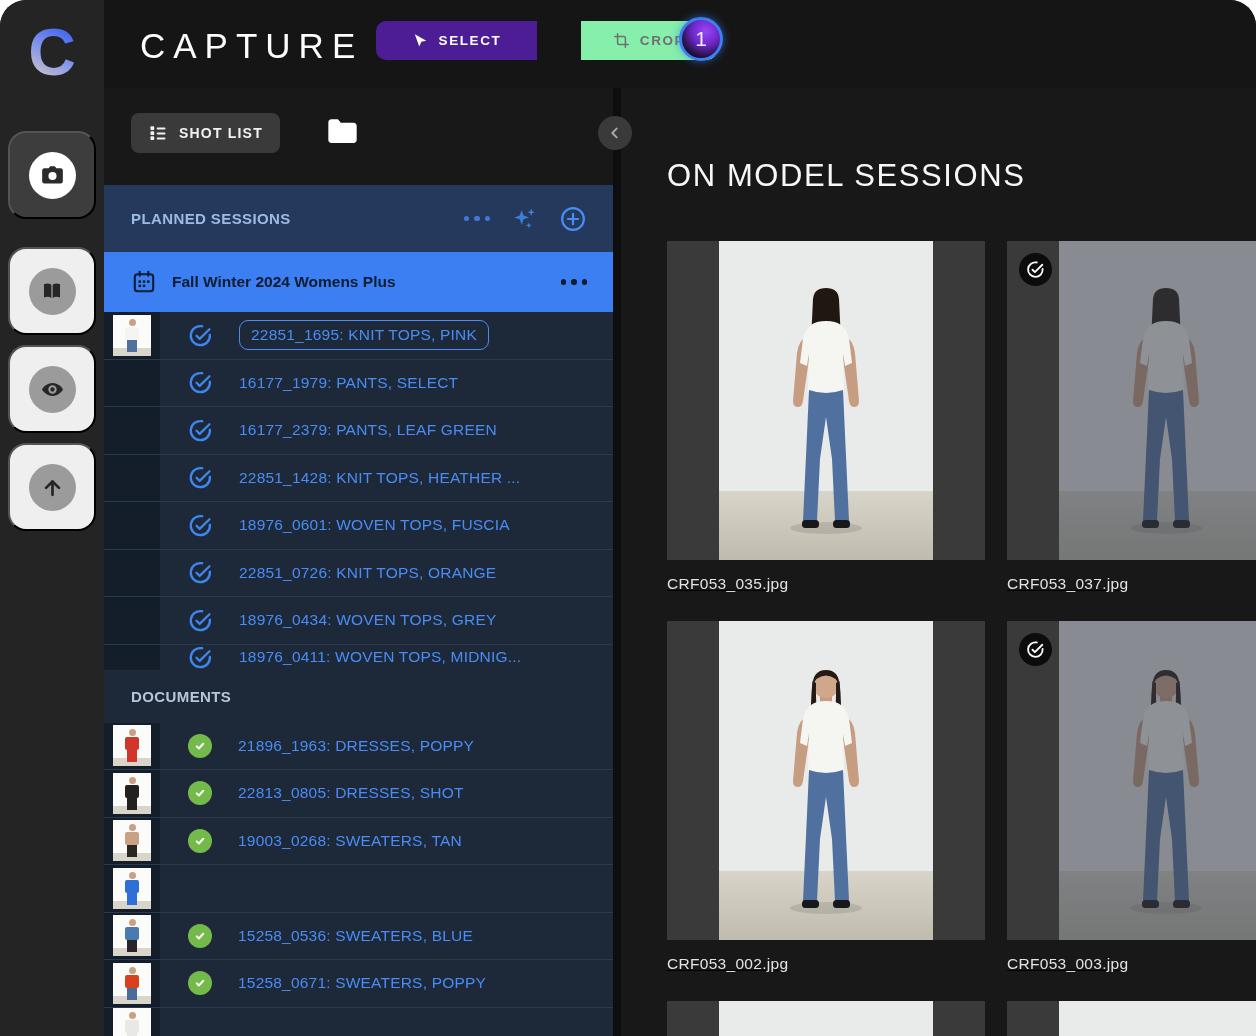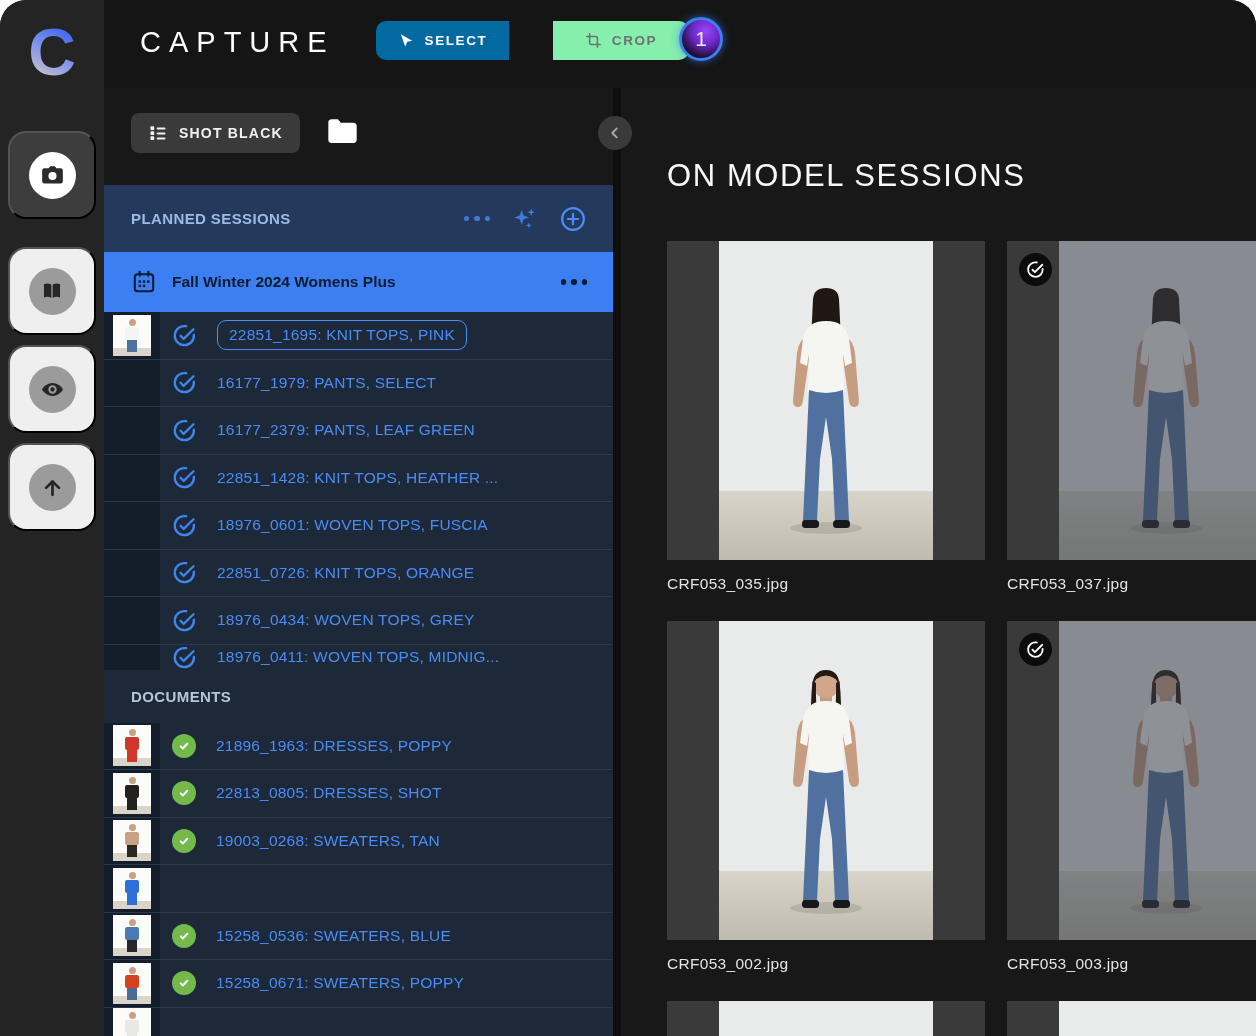--- a/index.html
+++ b/index.html
@@ -14,25 +14,25 @@
         font-size:66px;font-weight:800;line-height:1;
         background:linear-gradient(210deg,#3d4ef2 8%,#4a6cf0 32%,#8a9bea 54%,#d9c7c0 76%,#cfe0ef 94%);
         -webkit-background-clip:text;background-clip:text;color:transparent;}
   .rail-btn{position:absolute;left:8px;width:88px;height:88px;border-radius:18px;display:flex;align-items:center;justify-content:center;}
   .rail-btn.active{background:#3d3d3d;}
   .disc{width:47px;height:47px;border-radius:50%;background:#9b9b9b;display:flex;align-items:center;justify-content:center;}
   .disc.white{background:#ffffff;}
 
   
   .topbar{position:absolute;left:104px;top:0;right:0;height:88px;background:#151515;}
-  .app-title{position:absolute;left:36px;top:26px;font-size:29px;font-weight:400;letter-spacing:8px;color:#fdfdfd;}
+  .app-title{position:absolute;left:36px;top:26px;font-size:35px;font-weight:400;letter-spacing:8px;color:#fdfdfd;}
   .btn-group{position:absolute;left:272px;top:21px;height:39px;display:flex;border-radius:10px;overflow:hidden;}
   .btn-group button{border:none;height:39px;display:flex;align-items:center;gap:10px;justify-content:center;
        font-family:"Liberation Sans",sans-serif;font-size:13.5px;font-weight:700;letter-spacing:1.6px;cursor:pointer;}
-  .btn-select{width:133px;background:#0369a1;color:#ffffff;}
+  .btn-select{width:161px;background:#4c1d95;color:#ffffff;}
   .btn-crop{width:136px;background:#86efac;color:#707070;margin-left:44px;}
   .badge-one{position:absolute;left:575px;top:17px;width:44px;height:44px;border-radius:50%;
        background:radial-gradient(circle at 62% 30%,#9b45f5 0%,#6d28c9 38%,#21103a 72%,#05030a 100%);
        border:3px solid #3b7ff2;box-shadow:0 0 9px rgba(59,127,242,.65);
        display:flex;align-items:center;justify-content:center;color:#ece8f4;font-size:21px;font-weight:300;}
 
   
   .leftpanel{position:absolute;left:104px;top:88px;width:509px;bottom:0;background:#181818;}
   .shotlist-btn{position:absolute;left:27px;top:25px;height:40px;padding:0 17px;background:#3a3a3a;border:none;border-radius:8px;
        display:flex;align-items:center;gap:11px;color:#f2f2f2;font-family:"Liberation Sans",sans-serif;
@@ -53,36 +53,36 @@
   .session-row .dots i{background:#0e1c31;}
 
   .shot-item{flex:0 0 47.5px;display:flex;align-items:stretch;background:var(--row,#1d2939);border-bottom:1px solid #2a3950;cursor:pointer;}
   .shot-item:last-child{flex:1 0 auto;border-bottom:none;}
   .thumb-col{flex:0 0 56px;background:#141e2b;display:flex;align-items:center;justify-content:center;}
   .thumb{width:38px;height:41px;background:#fbfbf9;position:relative;overflow:hidden;}
   .thumb .t-floor{position:absolute;left:0;right:0;bottom:0;height:8px;background:#d9d5ca;}
   .thumb .t-head{position:absolute;left:15.5px;top:4px;width:7px;height:7px;border-radius:50%;background:#c9a084;}
   .thumb .t-top{position:absolute;left:12px;top:12px;width:14px;height:13px;border-radius:2px;}
   .thumb .t-bot{position:absolute;left:14px;top:25px;width:10px;height:12px;}
-  .item-body{flex:1;display:flex;align-items:center;gap:20px;padding-left:12px;}
+  .item-body{flex:1;display:flex;align-items:center;gap:26px;padding-left:28px;}
   .item-label{color:var(--item-blue,#4a8cf5);font-size:15.5px;font-weight:500;letter-spacing:.2px;white-space:nowrap;}
   .shot-item.selected .item-label{border:1.5px solid var(--item-blue,#4a8cf5);border-radius:9px;padding:5px 11px;}
   .completed-header{flex:0 0 53px;background:var(--row,#1d2939);display:flex;align-items:center;padding-left:27px;
        color:#b7c6da;font-size:15px;font-weight:700;letter-spacing:.4px;}
   .green-disc{width:24px;height:24px;border-radius:50%;background:var(--green,#74ba4b);display:flex;align-items:center;justify-content:center;flex:0 0 24px;}
 
   
   .divider{position:absolute;left:613px;top:88px;width:8px;bottom:0;background:#0e0e0e;}
 
   
   .content{position:absolute;left:621px;top:88px;right:0;bottom:0;background:#181818;overflow:hidden;}
   .breadcrumb{position:absolute;left:46px;top:46px;color:#9c9c9c;font-size:16px;letter-spacing:1.3px;}
   .page-title{position:absolute;left:46px;top:70px;color:#f7f7f7;font-size:31px;font-weight:400;letter-spacing:1.6px;}
   .grid{position:absolute;left:46px;top:153px;display:grid;grid-template-columns:318px 318px;column-gap:22px;row-gap:28px;}
-  .cell{width:378px;}
+  .cell{width:378px;text-decoration:underline;}
   .card{position:relative;width:318px;height:319px;background:#3a3a3a;display:flex;justify-content:center;cursor:pointer;}
   .photo{position:relative;width:214px;height:319px;overflow:hidden;}
   .photo svg{display:block;width:214px;height:319px;}
   .dim-overlay{position:absolute;inset:0;background:rgba(56,62,72,.55);display:none;}
   .cell.dimmed .dim-overlay{display:block;}
   .badge-check{position:absolute;left:12px;top:12px;width:33px;height:33px;border-radius:50%;background:#0c0c0c;
        display:none;align-items:center;justify-content:center;}
   .cell.checked .badge-check{display:flex;}
   .caption{margin-top:15px;color:#e4e4e4;font-size:15.5px;letter-spacing:.3px;}
   .cell.view-front .hair-back{display:none;}
@@ -158,21 +158,21 @@
   <section class="leftpanel">
     <button class="shotlist-btn">
       <svg width="20" height="20" viewBox="0 0 24 24" fill="#f2f2f2">
         <rect x="3" y="4" width="4.4" height="4.4" rx="1"></rect>
           <rect x="10.4" y="5.4" width="10.6" height="2.4" rx="1.2"></rect>
         <rect x="3" y="10" width="4.4" height="4.4" rx="1"></rect>
           <rect x="10.4" y="11.4" width="10.6" height="2.4" rx="1.2"></rect>
         <rect x="3" y="16" width="4.4" height="4.4" rx="1"></rect>
           <rect x="10.4" y="17.4" width="10.6" height="2.4" rx="1.2"></rect>
       </svg>
-      <span>SHOT BLACK</span>
+      <span>SHOT LIST</span>
     </button>
 
     <button class="folder-btn">
       <svg width="33" height="27" viewBox="0 0 24 20" fill="#ffffff">
         <path d="M1.5 3.2 C1.5 2 2.5 1 3.7 1 H8.6 l2.2 2.5 H20.3 C21.5 3.5 22.5 4.5 22.5 5.7 V16.3 C22.5 17.5 21.5 18.5 20.3 18.5 H3.7 C2.5 18.5 1.5 17.5 1.5 16.3 Z"></path>
       </svg>
     </button>
 
     <div class="sessions">
 

